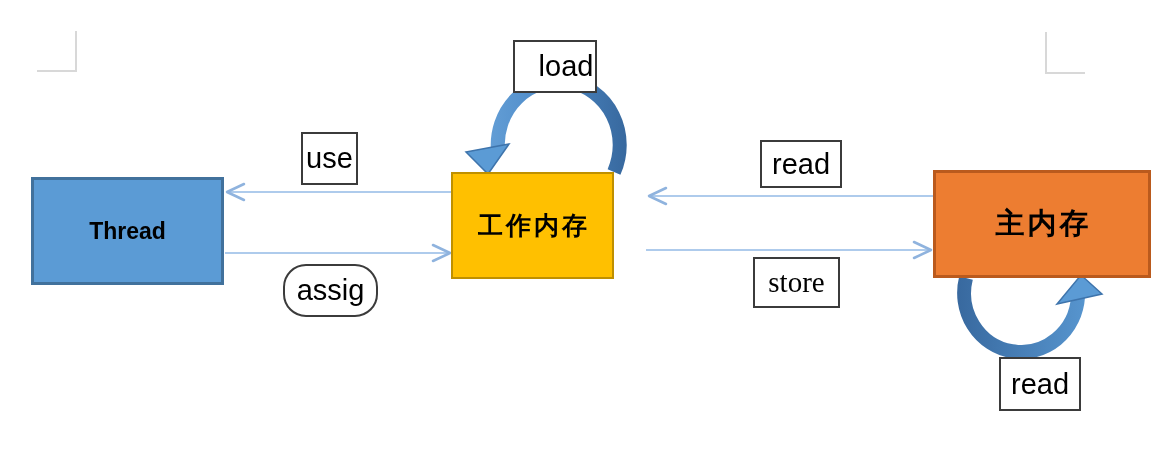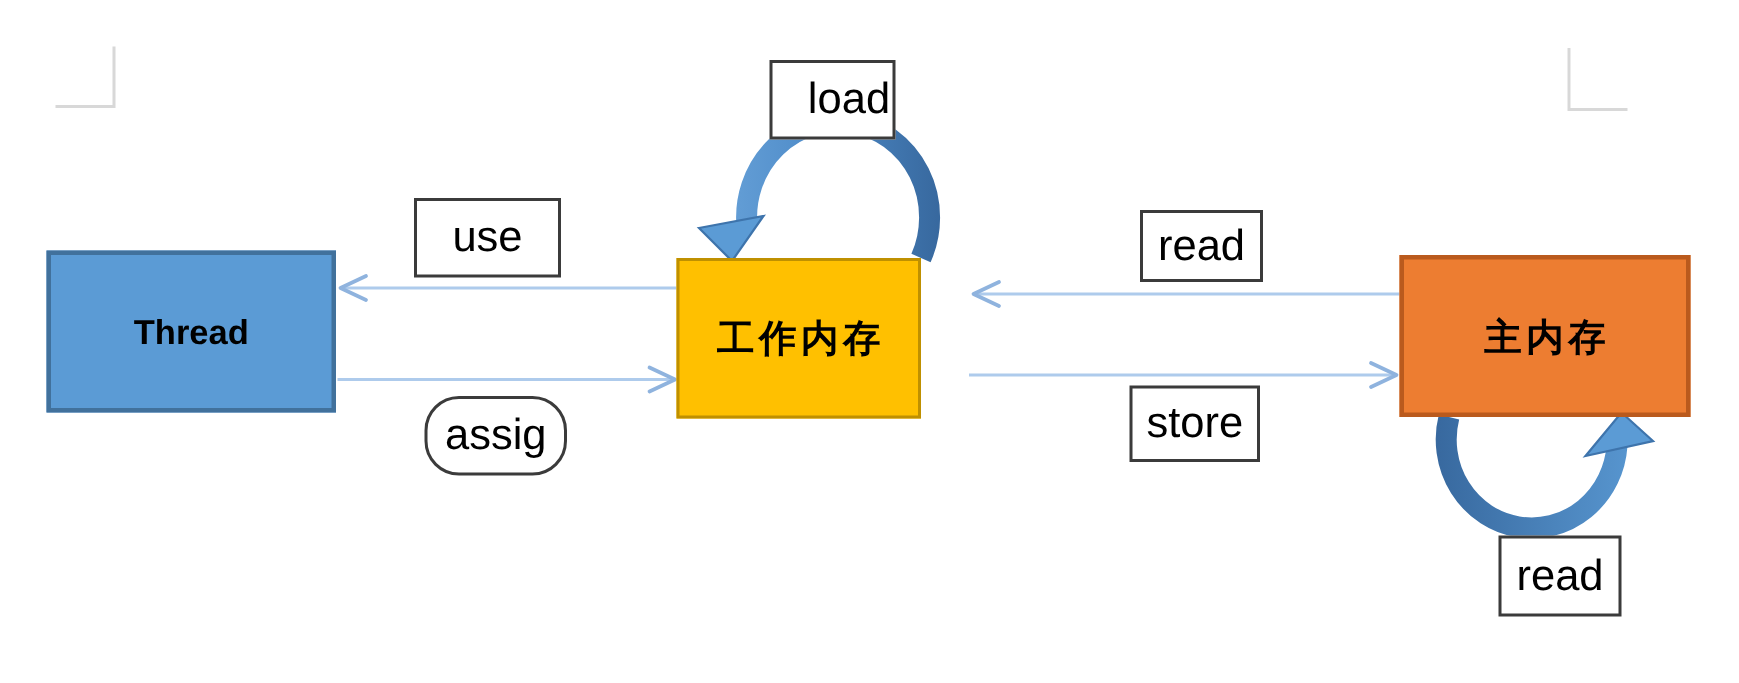--- a/index.html
+++ b/index.html
@@ -19,38 +19,38 @@
   
   .node {
     position: absolute;
     box-sizing: border-box;
     display: flex;
     align-items: center;
     justify-content: center;
     color: #000000;
     font-weight: bold;
   }
-  .node-thread   { left: 31px;  top: 167px; width: 193px; height: 108px; border: 3px solid; font-size: 23px; }
+  .node-thread   { left: 31px;  top: 177px; width: 193px; height: 108px; border: 3px solid; font-size: 23px; }
   .node-working  { left: 451px; top: 172px; width: 163px; height: 107px; border: 2px solid; font-size: 25px; letter-spacing: 3px; }
-  .node-main     { left: 933px; top: 170px; width: 194px; height: 108px; border: 3px solid; font-size: 25px; letter-spacing: 3px; }
+  .node-main     { left: 933px; top: 170px; width: 218px; height: 108px; border: 3px solid; font-size: 29px; letter-spacing: 3px; }
   .node .cjk { padding-left: 3px; } 
 
   
   .edge-label {
     position: absolute;
     box-sizing: border-box;
     background: #ffffff;
     border: 2px solid #3b3b3b;
     display: flex;
     align-items: center;
     justify-content: center;
     font-size: 29px;
     color: #000000;
   }
-  .lbl-use   { left: 276px; top: 132px; width: 98px; height: 53px; text-align: center; }
+  .lbl-use   { left: 301px; top: 132px; width: 57px; height: 53px; text-align: center; }
   .lbl-load  { left: 513px; top: 40px;  width: 84px; height: 53px; padding-left: 22px; }
   .lbl-readt { left: 760px; top: 140px; width: 82px; height: 48px; }
   .lbl-assig { left: 283px; top: 264px; width: 95px; height: 53px; border-radius: 23px; }
   .lbl-store { left: 753px; top: 257px; width: 87px; height: 51px; }
   .lbl-readb { left: 999px; top: 357px; width: 82px; height: 54px; }
 
   
   .conn      { fill: none; stroke-width: 2; }
   .conn-head { fill: none; stroke-width: 2.5; stroke-linecap: round; stroke-linejoin: round; }
   .arc       { fill: none; stroke-width: 14; }
@@ -130,21 +130,21 @@
   </div>
 
   <div class="edge-label lbl-readt" style="border-color: rgb(59, 59, 59);">
     <span>read</span>
   </div>
 
   <div class="edge-label lbl-assig" style="border-color: rgb(59, 59, 59);">
     <span>assig</span>
   </div>
 
-  <div class="edge-label lbl-store" style="border-color: rgb(59, 59, 59);">
+  <div class="edge-label lbl-store" style="border-color: rgb(59, 59, 59); font-family: Liberation Serif, serif;">
     <span>store</span>
   </div>
 
   <div class="edge-label lbl-readb" style="border-color: rgb(59, 59, 59);">
     <span>read</span>
   </div>
 
 </div>
 
 </body></html>

